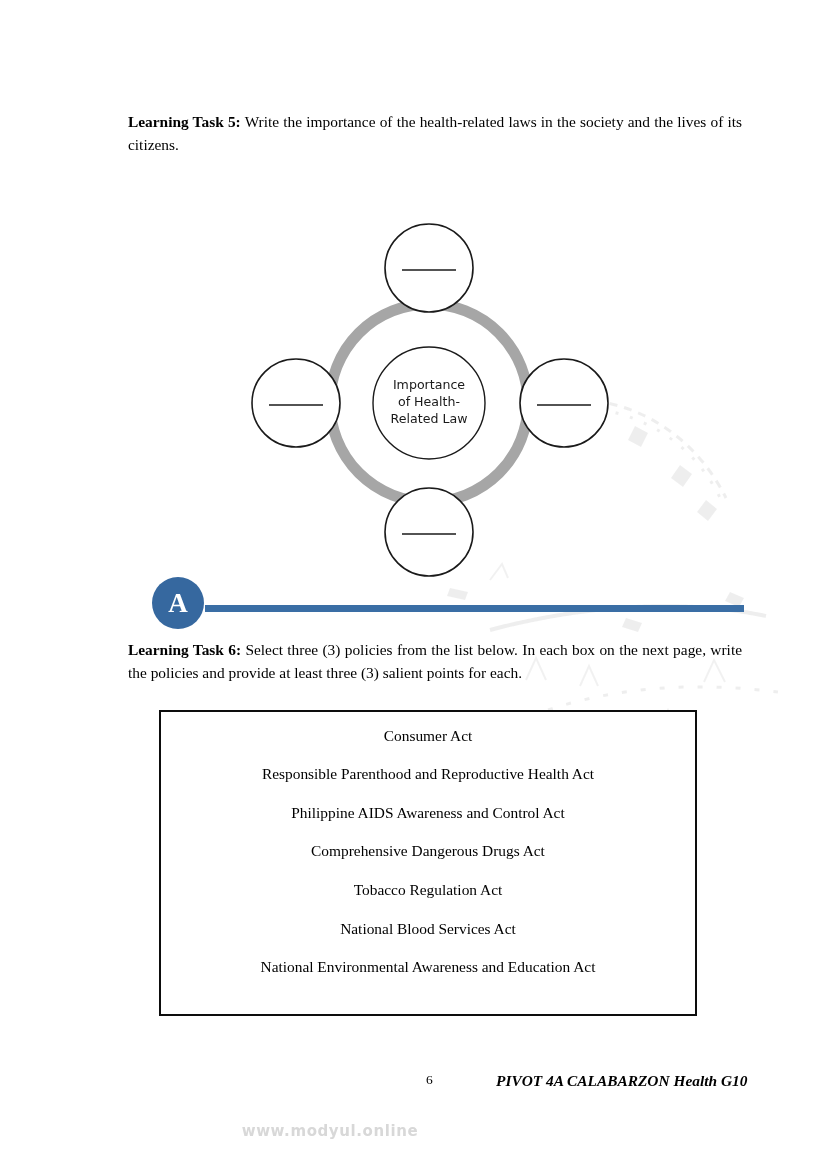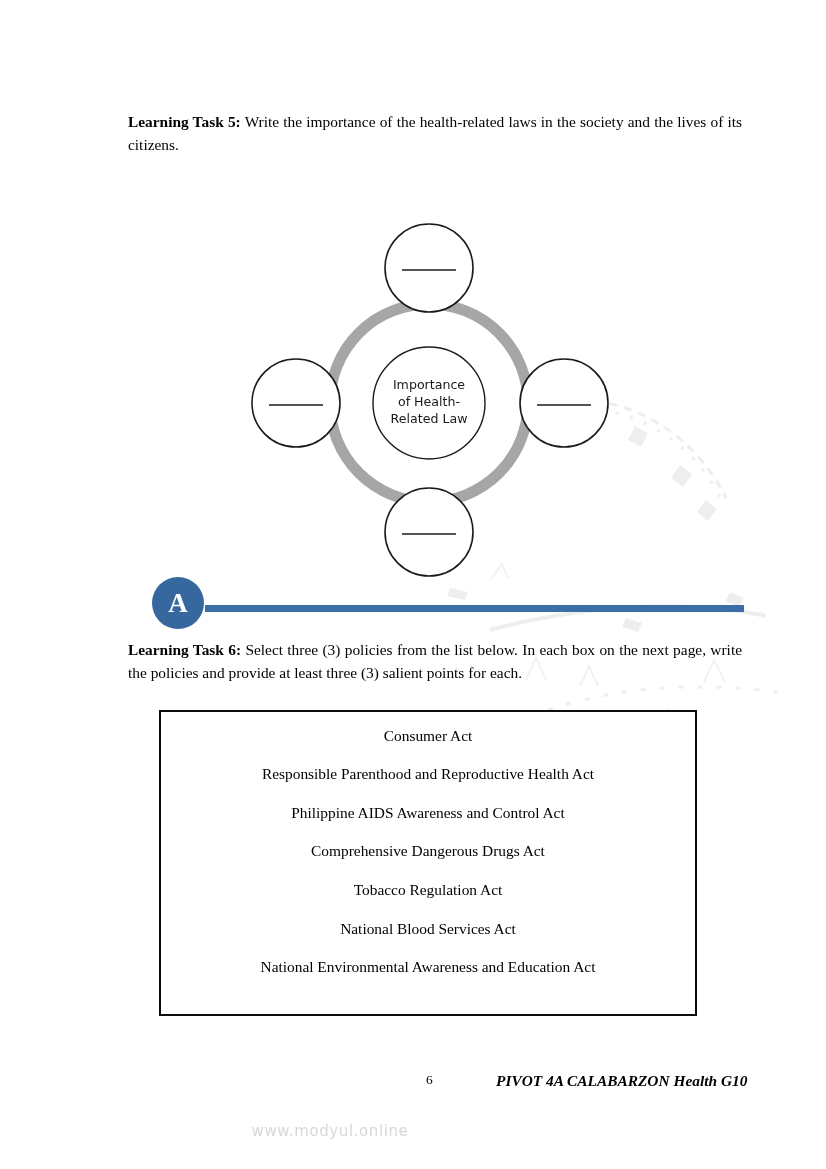--- a/index.html
+++ b/index.html
@@ -166,20 +166,21 @@
     position: absolute;
     left: 0;
     top: 1122px;
     width: 660px;
     text-align: center;
     font-family: "DejaVu Sans", "Liberation Sans", sans-serif;
     font-size: 15px;
     letter-spacing: 0.6px;
     color: #d8d8d8;
     z-index: 5;
+    font-weight: bold;
   }
 </style>
 </head>
 <body>
 
 <div class="page">
 
   <svg class="bg-art" viewBox="0 0 360 420" xmlns="http://www.w3.org/2000/svg">
     <g fill="none" stroke="#c9c9c9" stroke-width="3">
       <path d="M120 70 C 190 62, 260 96, 296 168" stroke-dasharray="8 7"></path>

